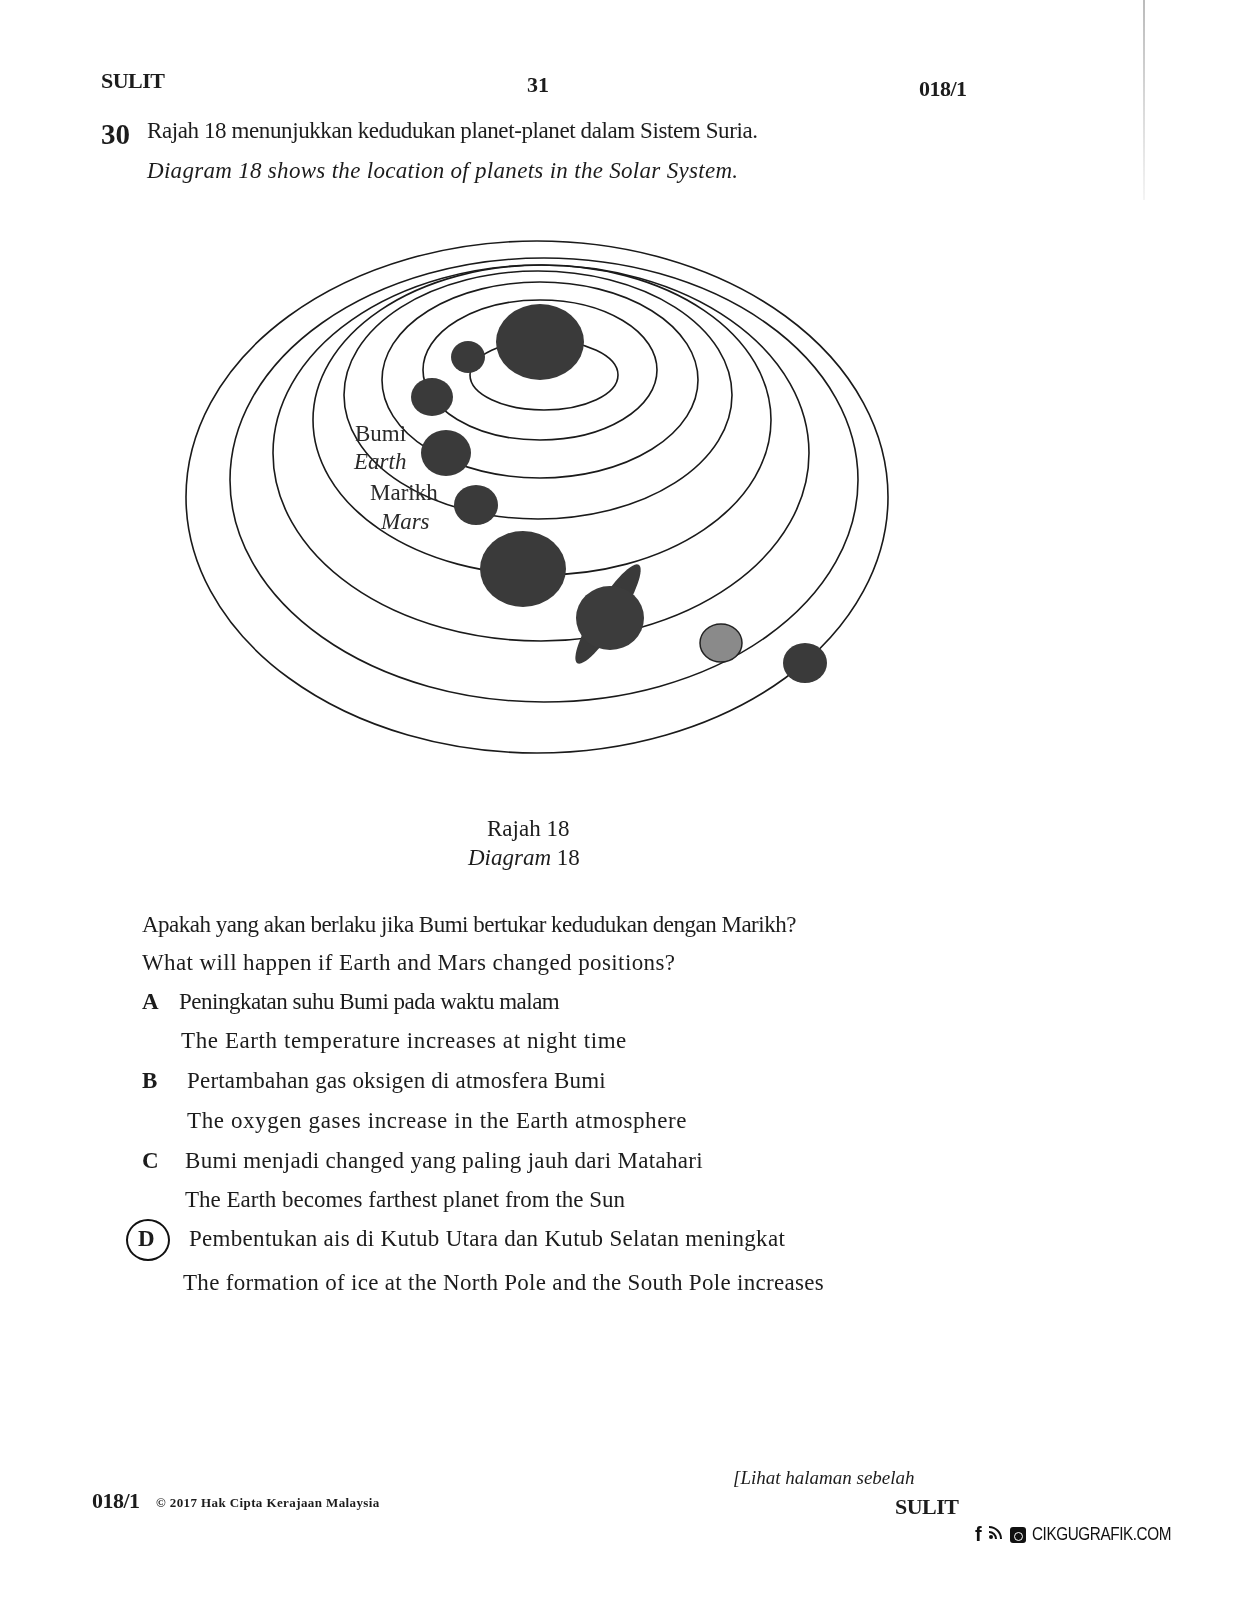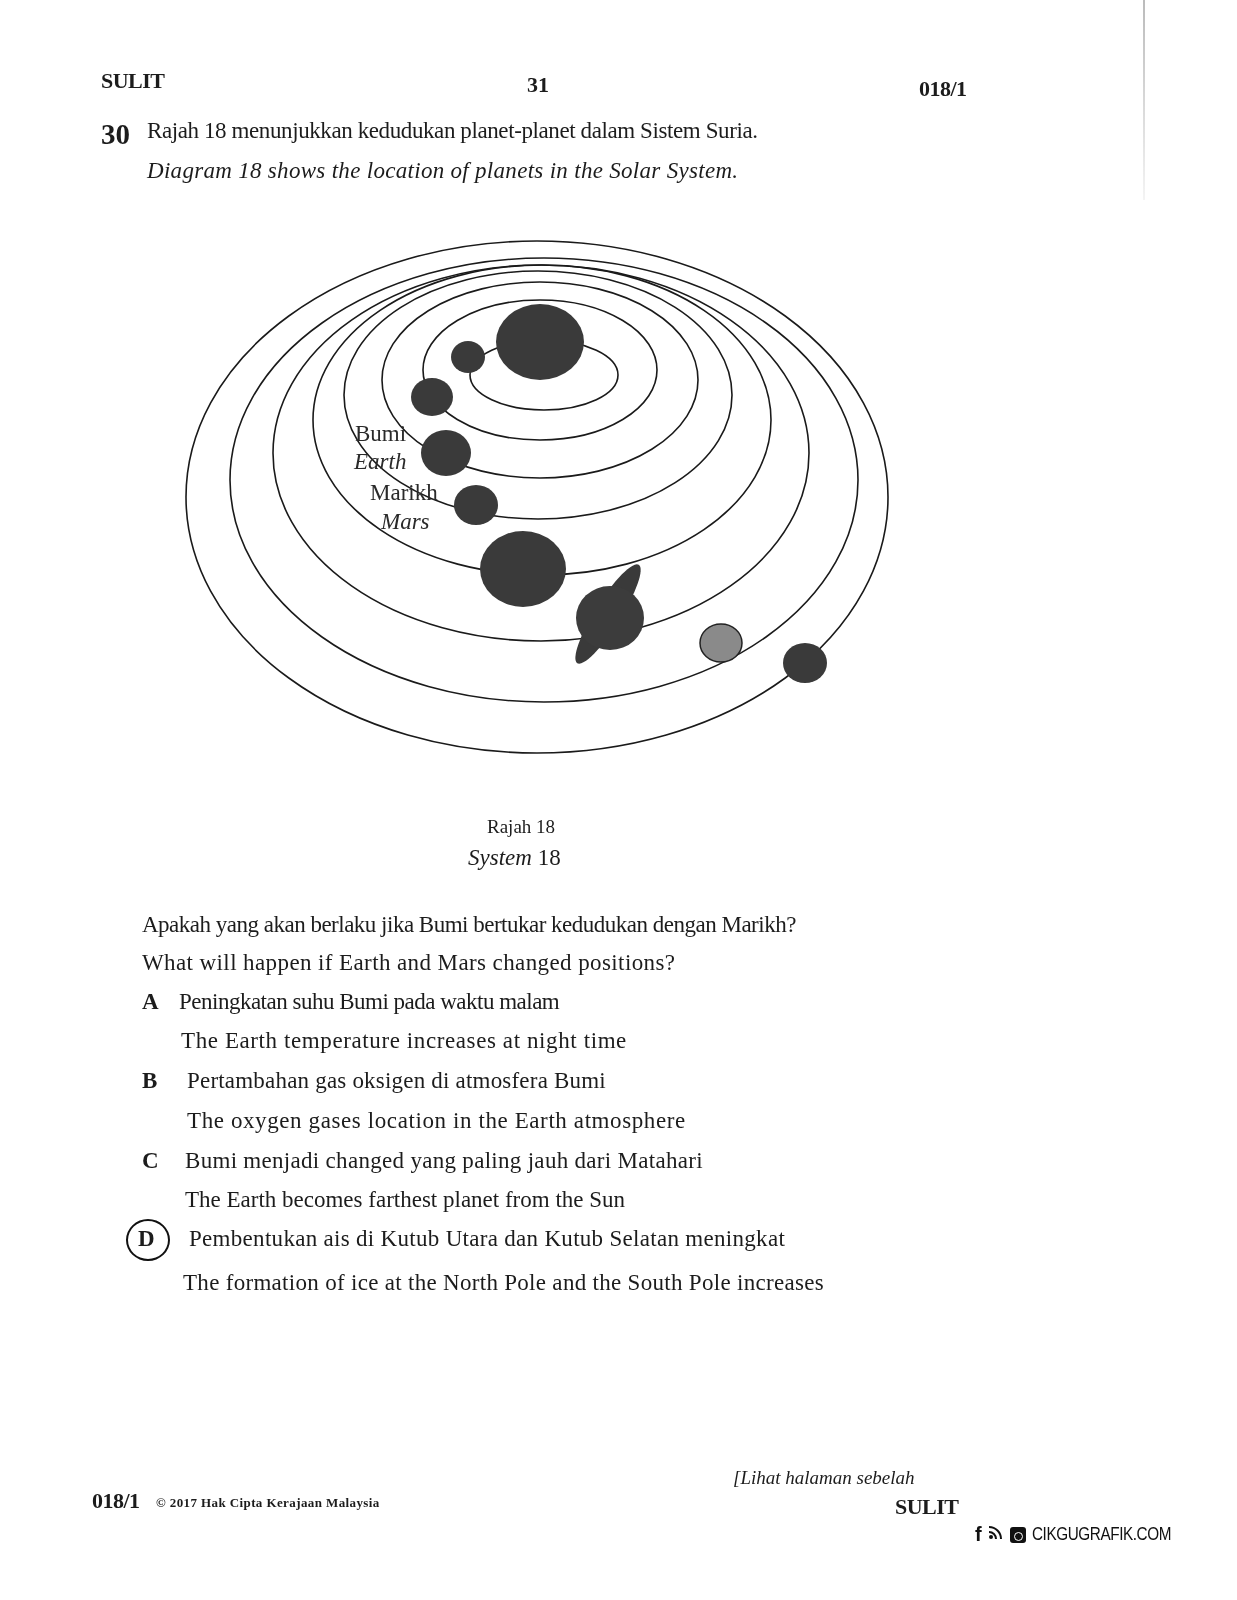--- a/index.html
+++ b/index.html
@@ -19,21 +19,21 @@
   #q-num { left: 101px; top: 118px; font-size: 29px; font-weight: bold; }
   #q-stem-ms { left: 147px; top: 118px; font-size: 23px; letter-spacing: -0.4px; }
   #q-stem-en { left: 147px; top: 158px; font-size: 23px; font-style: italic; letter-spacing: 0.3px; }
 
   
   #diagram { position: absolute; left: 170px; top: 220px; width: 740px; height: 560px; }
   #diagram svg { width: 740px; height: 560px; display: block; }
   .lbl { font-family: "Liberation Serif", "DejaVu Serif", serif; font-size: 23px; fill: #2a2a2a; }
 
   
-  #cap-ms { left: 487px; top: 816px; font-size: 19px; }
+  #cap-ms { left: 487px; top: 816px; font-size: 23px; }
   #cap-en { left: 468px; top: 845px; font-size: 23px; }
 
   
   #ask-ms { left: 142px; top: 912px; font-size: 23px; letter-spacing: -0.5px; }
   #ask-en { left: 142px; top: 950px; font-size: 23px; letter-spacing: 0.4px; }
 
   .opt-letter { font-size: 23px; font-weight: bold; }
   .opt-ms { font-size: 23px; }
   .opt-en { font-size: 23px; letter-spacing: 0.6px; }
 
@@ -120,32 +120,32 @@
     <ellipse cx="805" cy="663" rx="22" ry="20" fill="#3a3a3a"></ellipse>
 
     <text class="lbl" x="355" y="441">Bumi</text>
     <text class="lbl" x="354" y="469" font-style="italic">Earth</text>
     <text class="lbl" x="370" y="500">Marikh</text>
     <text class="lbl" x="381" y="529" font-style="italic">Mars</text>
   </svg>
 </div>
 
 <div class="abs" id="cap-ms">Rajah 18</div>
-<div class="abs" id="cap-en"><span class="ital" id="cap-en-text">System</span><span> 18</span></div>
+<div class="abs" id="cap-en"><span class="ital" id="cap-en-text">Diagram</span><span> 18</span></div>
 
 <div class="abs" id="ask-ms">Apakah yang akan berlaku jika Bumi bertukar kedudukan dengan Marikh?</div>
 <div class="abs" id="ask-en">What will happen if Earth and Mars changed positions?</div>
 
 <div class="abs opt-letter" id="optA-l">A</div>
 <div class="abs opt-ms" id="optA-ms">Peningkatan suhu Bumi pada waktu malam</div>
 <div class="abs opt-en" id="optA-en">The Earth temperature increases at night time</div>
 
 <div class="abs opt-letter" id="optB-l">B</div>
 <div class="abs opt-ms" id="optB-ms">Pertambahan gas oksigen di atmosfera Bumi</div>
-<div class="abs opt-en" id="optB-en">The oxygen gases location in the Earth atmosphere</div>
+<div class="abs opt-en" id="optB-en">The oxygen gases increase in the Earth atmosphere</div>
 
 <div class="abs opt-letter" id="optC-l">C</div>
 <div class="abs opt-ms" id="optC-ms">Bumi menjadi changed yang paling jauh dari Matahari</div>
 <div class="abs opt-en" id="optC-en">The Earth becomes farthest planet from the Sun</div>
 
 <div class="abs" id="optD-circle"></div>
 <div class="abs opt-letter" id="optD-l">D</div>
 <div class="abs opt-ms" id="optD-ms">Pembentukan ais di Kutub Utara dan Kutub Selatan meningkat</div>
 <div class="abs opt-en" id="optD-en">The formation of ice at the North Pole and the South Pole increases</div>
 

